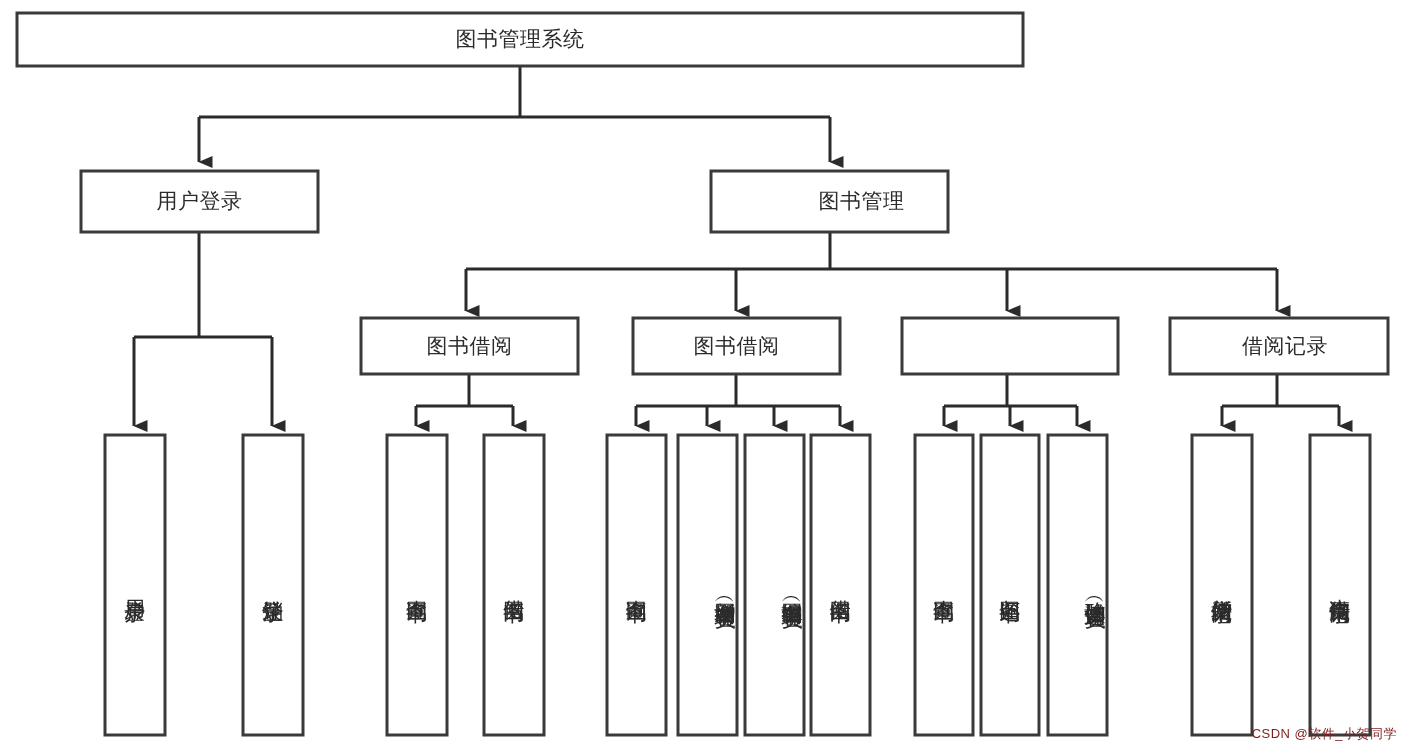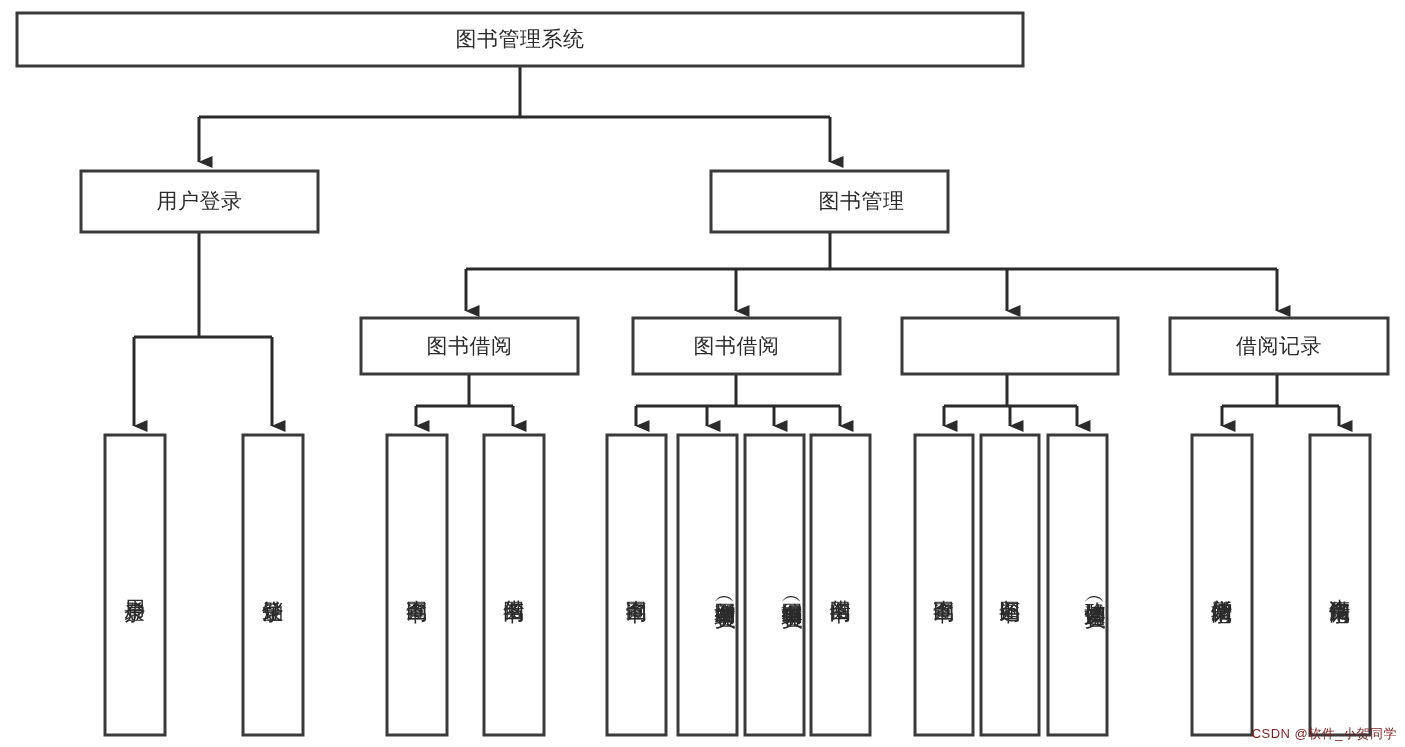--- a/index.html
+++ b/index.html
@@ -165,21 +165,21 @@
     </g>
   </svg>
 
   <div class="node-label-h" style="left:17px; top:13px; width:1006px; height:53px;">图书管理系统</div>
 
   <div class="node-label-h" style="left:81px; top:171px; width:237px; height:61px;">用户登录</div>
   <div class="node-label-h" style="left:711px; top:171px; width:237px; height:61px;margin-left:32px;">图书管理</div>
 
   <div class="node-label-h" style="left:361px; top:318px; width:217px; height:56px;">图书借阅</div>
   <div class="node-label-h" style="left:633px; top:318px; width:207px; height:56px;">图书借阅</div>
-  <div class="node-label-h" style="left:1170px; top:318px; width:218px; height:56px;">借阅记录</div>
+  <div class="node-label-h" style="left:1170px; top:318px; width:218px; height:56px;padding-left:6px;">借阅记录</div>
 
   <div class="node-label-v" style="left:105px; top:435px; width:60px; height:300px;">用户登录</div>
   <div class="node-label-v" style="left:243px; top:435px; width:60px; height:300px;">注销登录</div>
 
   <div class="node-label-v" style="left:387px; top:435px; width:60px; height:300px;">查询图书</div>
   <div class="node-label-v" style="left:484px; top:435px; width:60px; height:300px;">借阅图书</div>
 
   <div class="node-label-v" style="left:607px; top:435px; width:59px; height:300px;">查询图书</div>
   <div class="node-label-v" style="left:678px; top:435px; width:59px; height:300px; align-items:flex-start; padding-top:8px; box-sizing:border-box;">新增图书（管理员）</div>
   <div class="node-label-v" style="left:745px; top:435px; width:59px; height:300px; align-items:flex-start; padding-top:8px; box-sizing:border-box;">编辑图书（管理员）</div>

